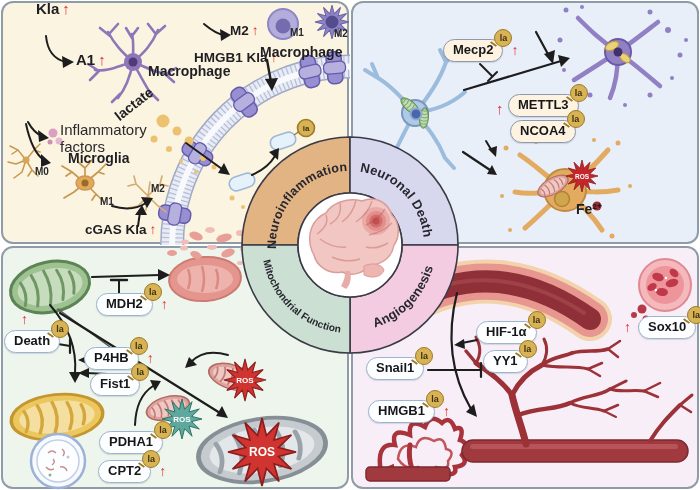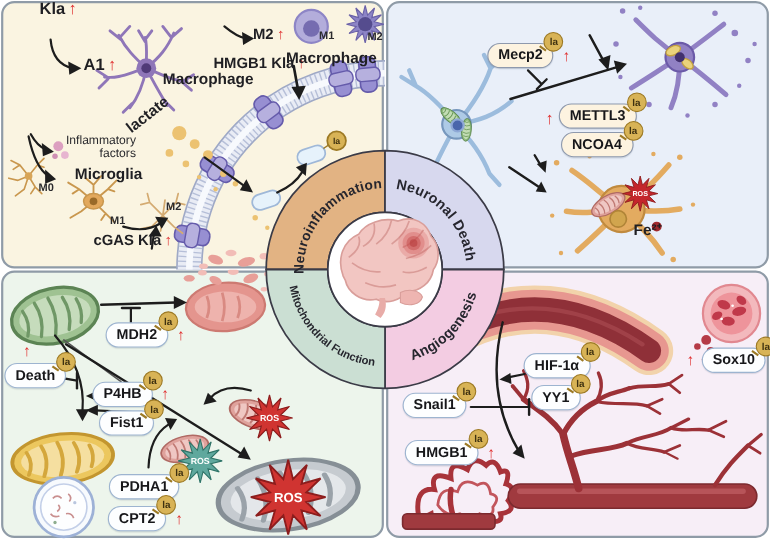--- a/index.html
+++ b/index.html
@@ -10,21 +10,21 @@
   #qtr{left:351px;top:1px;width:348px;height:243px;background:#e9eff9;}
   #qbl{left:1px;top:246px;width:348px;height:243px;background:#edf5ec;}
   #qbr{left:351px;top:246px;width:348px;height:243px;background:#f7eef7;}
   .layer{position:absolute;width:350px;height:245px;overflow:hidden;border-radius:12px;}
   #ltl{left:0;top:0;} #ltr{left:350px;top:0;} #lbl{left:0;top:245px;} #lbr{left:350px;top:245px;}
   .art{position:absolute;left:0;top:0;}
   .lbl{position:absolute;font-size:13.5px;font-weight:700;color:#1f1f23;white-space:nowrap;line-height:1.05;}
   .big{font-size:15px;}
   .name{font-size:14px;font-weight:800;}
   .small{font-size:10px;font-weight:700;color:#2a2a2e;}
-  .tiny{font-size:11px;font-weight:400;text-align:right;line-height:1.12;color:#2a2a2e;}
+  .tiny{font-size:15px;font-weight:400;text-align:left;line-height:1.12;color:#2a2a2e;}
   .up{color:#e03131;font-weight:800;margin-left:3px;display:inline-block;}
   .rot{transform:rotate(-38deg);transform-origin:left top;}
   .pill{position:absolute;background:#fdfeff;border:1.6px solid #9db4d0;border-radius:12px;
         padding:2px 9px 3px;font-weight:700;font-size:13px;color:#17171a;line-height:1.2;
         box-shadow:0 1px 1px rgba(40,60,90,.15);}
   .pill.cream{background:#fdf3e0;border-color:#8e99ad;}
   .la{position:absolute;top:-11px;right:-10px;width:16px;height:16px;border-radius:50%;
       background:#d8b356;border:1.6px solid #9d7a25;color:#3e3110;font-size:9px;font-weight:800;
       display:flex;align-items:center;justify-content:center;}
   .la::before{content:"";position:absolute;left:-5px;bottom:1px;width:7px;height:2px;
@@ -184,21 +184,21 @@
     <div class="lbl small" style="left:290px;top:28px">M1</div>
     <div class="lbl small" style="left:334px;top:29px">M2</div>
     <div class="lbl tiny" style="left:60px;top:122px">
       <div>Inflammatory</div>
       <div>factors</div>
     </div>
     <div class="lbl name" style="left:68px;top:151px">Microglia</div>
     <div class="lbl small" style="left:35px;top:167px">M0</div>
     <div class="lbl small" style="left:100px;top:197px">M1</div>
     <div class="lbl small" style="left:151px;top:184px">M2</div>
-    <div class="lbl" style="left:85px;top:212px"><span>cGAS Kla</span><span class="up">↑</span></div>
+    <div class="lbl" style="left:85px;top:223px"><span>cGAS Kla</span><span class="up">↑</span></div>
     <div class="lbl rot" style="left:112px;top:112px;font-size:14px">lactate</div>
   </div>
 
   <div class="layer" id="ltr">
     <svg class="art" width="350" height="245" viewBox="0 0 350 245">
 
       <g>
         <g stroke="#9cbcdd" stroke-width="4" fill="none" stroke-linecap="round">
           <path d="M65,113 C50,95 40,85 28,78 M28,78 L15,70 M28,78 L22,64"></path>
           <path d="M65,113 C80,95 90,80 96,62 M96,62 L90,50 M96,62 L106,52"></path>

